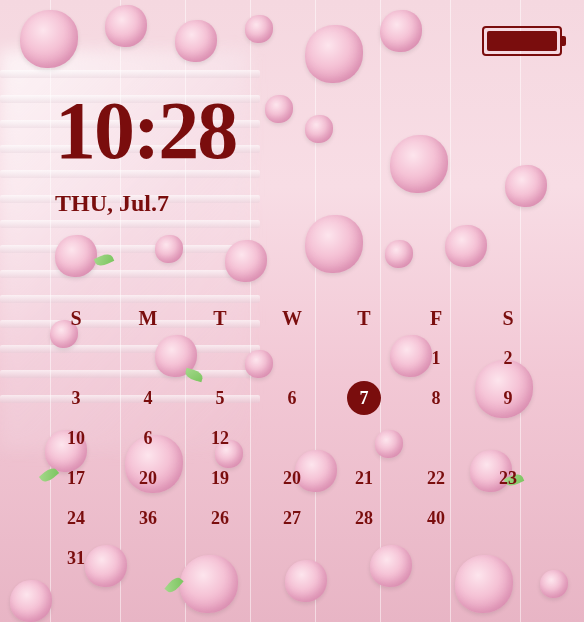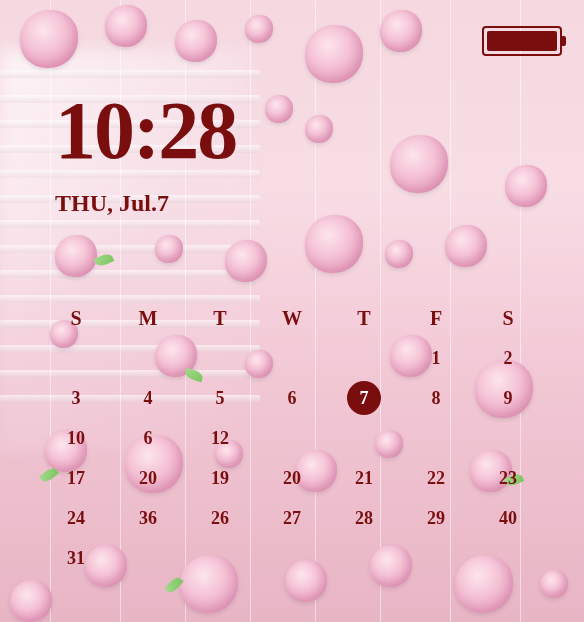--- a/index.html
+++ b/index.html
@@ -273,21 +273,20 @@
           <div class="cal-day">21</div>
           <div class="cal-day">22</div>
           <div class="cal-day">23</div>
         </div>
         <div class="cal-row">
           <div class="cal-day">24</div>
           <div class="cal-day">36</div>
           <div class="cal-day">26</div>
           <div class="cal-day">27</div>
           <div class="cal-day">28</div>
-          <div class="cal-day">29</div>
           <div class="cal-day">40</div>
         </div>
         <div class="cal-row">
           <div class="cal-day">31</div>
           <div class="cal-day"></div>
           <div class="cal-day"></div>
           <div class="cal-day"></div>
           <div class="cal-day"></div>
           <div class="cal-day"></div>
           <div class="cal-day"></div>

